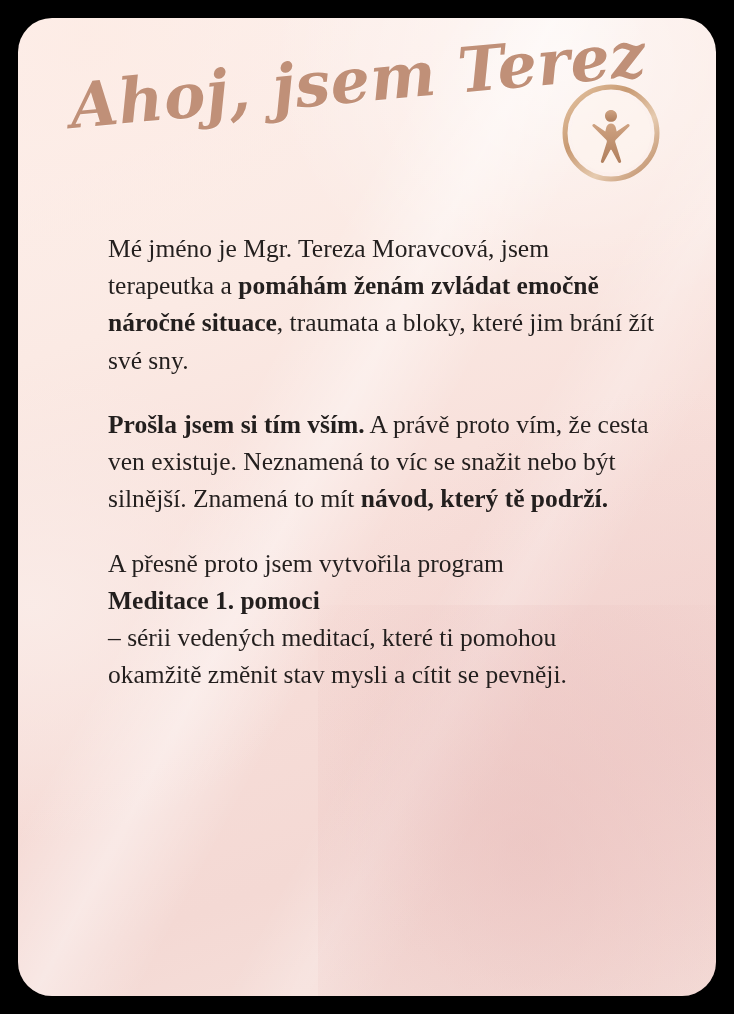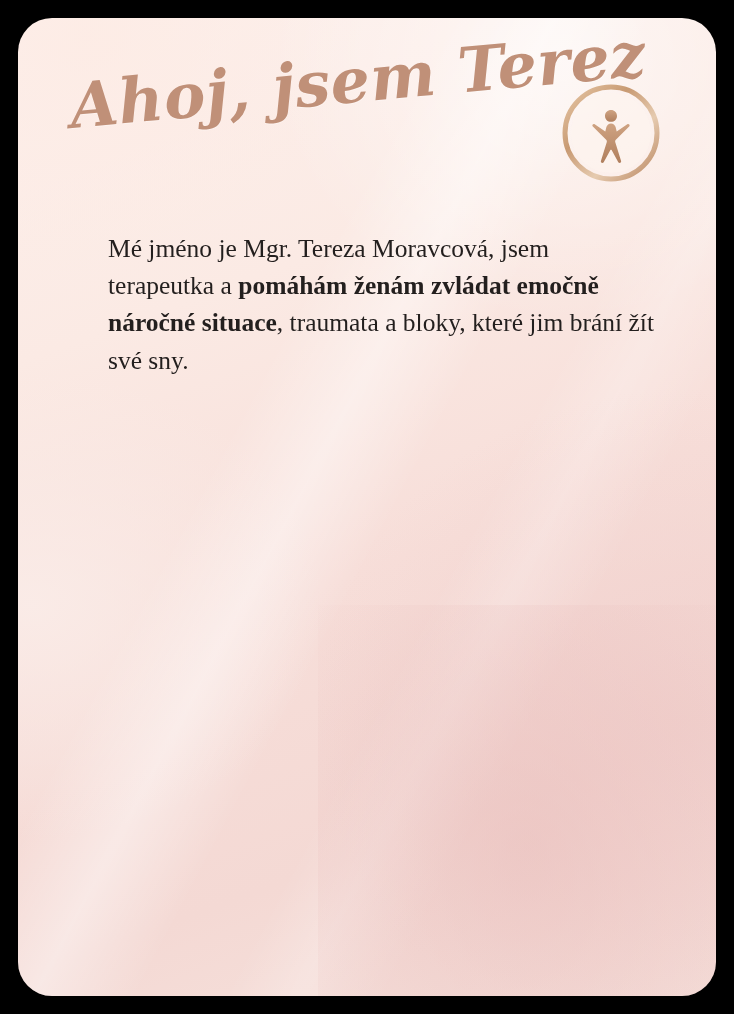--- a/index.html
+++ b/index.html
@@ -136,16 +136,22 @@
         <circle cx="53" cy="53" r="40" fill="#fdf4ee" opacity="0.55"></circle>
         <path d="M53 30c3.4 0 6 2.6 6 5.9 0 3.3-2.6 5.9-6 5.9s-6-2.6-6-5.9c0-3.3 2.6-5.9 6-5.9z" fill="url(#figGrad)"></path>
         <path d="M53 43.5c2.2 0 4 1.5 4.6 3.6l1.1 4.3 10.6-7.2c1.3-.9 3 .6 2.1 2L57.6 60.1c-.5.7-.6 1.2-.4 2l5.9 18.8c.5 1.7-1.9 2.8-2.8 1.3L53.6 70c-.3-.5-.9-.5-1.2 0l-6.7 12.2c-.9 1.5-3.3.4-2.8-1.3l5.9-18.8c.2-.8.1-1.3-.4-2L34.6 46.2c-.9-1.4.8-2.9 2.1-2l10.6 7.2 1.1-4.3c.6-2.1 2.4-3.6 4.6-3.6z" fill="url(#figGrad)"></path>
       </svg>
     </div>
 
     <div class="body-text">
       <p>
         <span>Mé jméno je Mgr. Tereza Moravcová, jsem terapeutka a </span><b>pomáhám ženám zvládat emočně náročné situace</b><span>, traumata a bloky, které jim brání žít své sny.</span>
       </p>
+      <p>
+        <b>Prošla jsem si tím vším.</b><span> A právě proto vím, že cesta ven existuje. Neznamená to víc se snažit nebo být silnější. Znamená to mít </span><b>návod, který tě podrží.</b>
+      </p>
+      <p>
+        <span class="nowrapline">A přesně proto jsem vytvořila program</span><b class="nowrapline">Meditace 1. pomoci</b><span>– sérii vedených meditací, které ti pomohou okamžitě změnit stav mysli a cítit se pevněji.</span>
+      </p>
     </div>
 
   </div>
 </div>
 
 </body></html>

